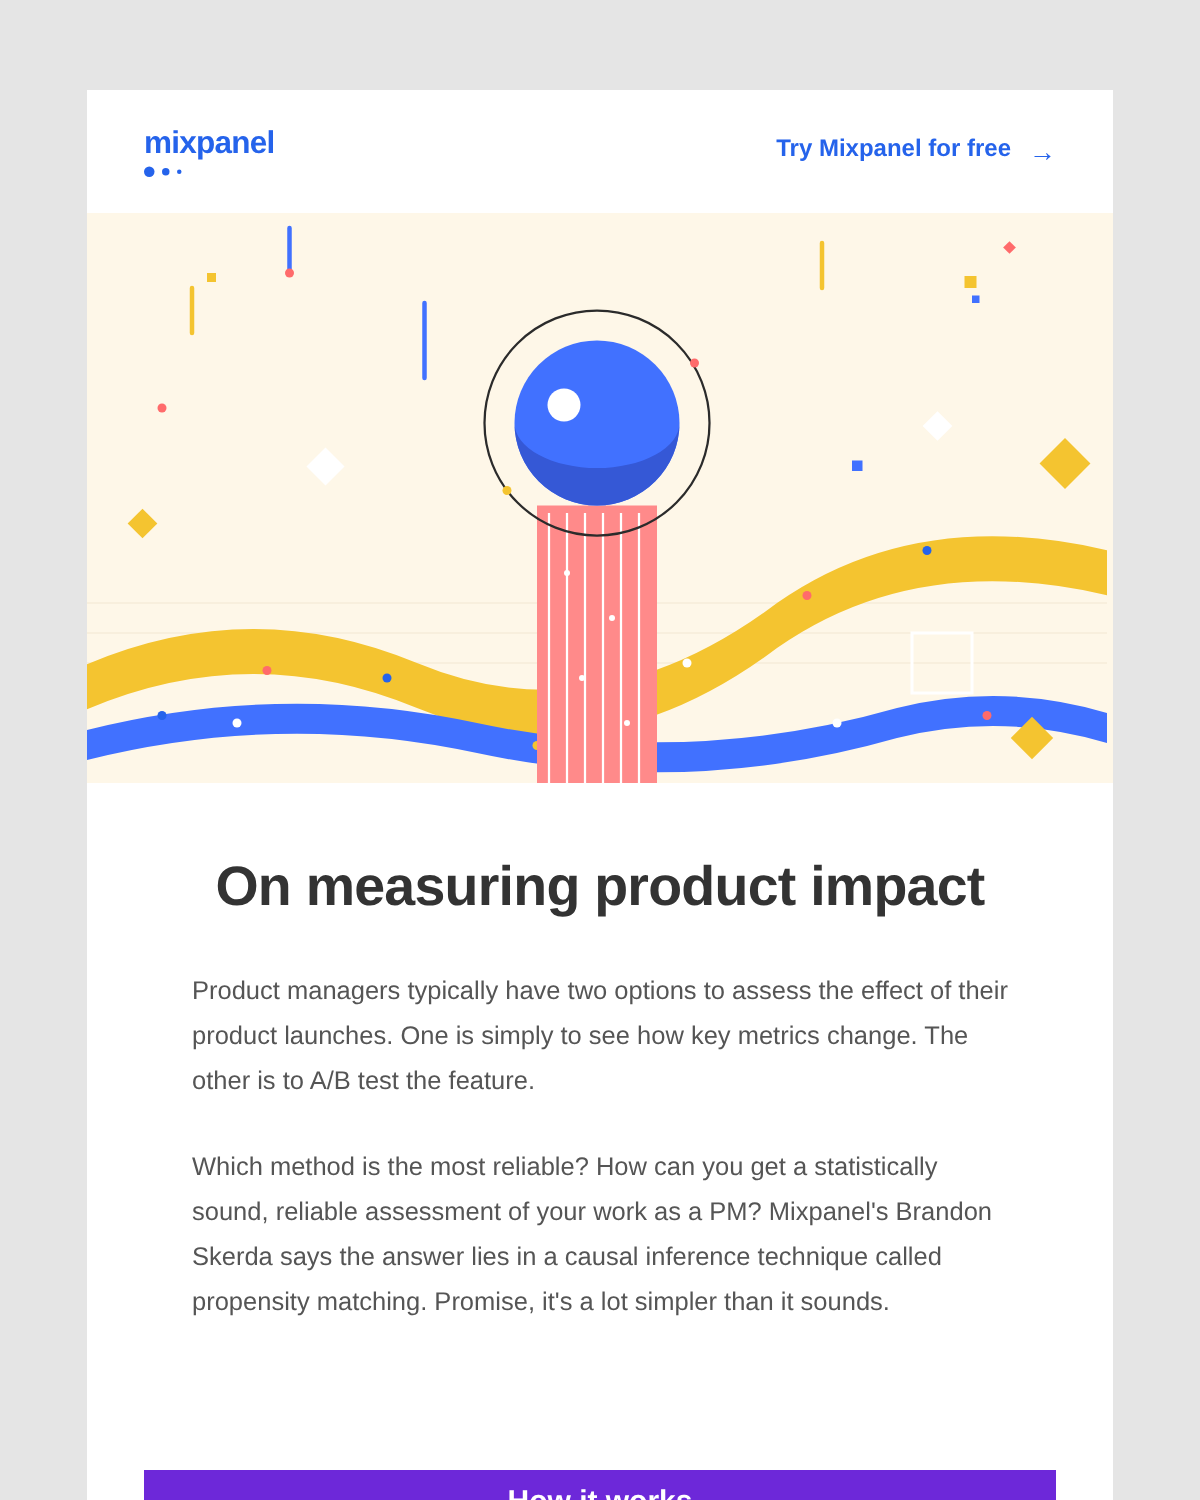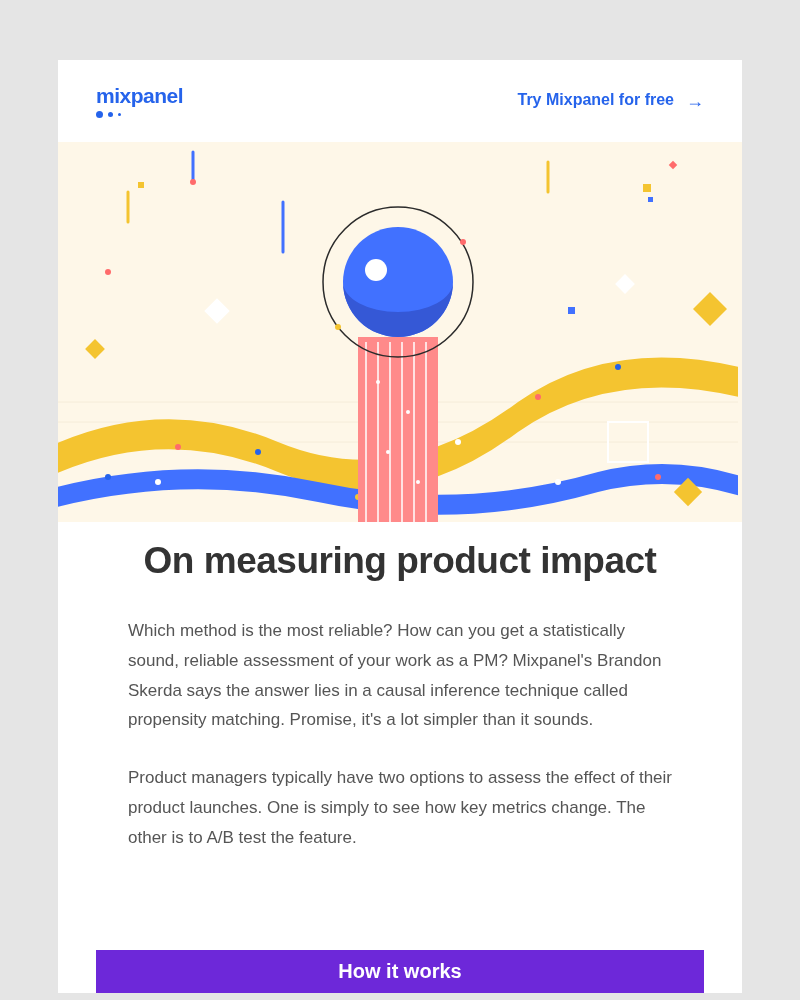--- a/index.html
+++ b/index.html
@@ -70,21 +70,21 @@
     .arrow-icon {
       font-size: 18px;
     }
     .hero {
       height: 380px;
       background: #fef7e8;
       position: relative;
       overflow: hidden;
     }
     .content {
-      padding: 18px 70px 30px 70px;
+      padding: 48px 70px 30px 70px;
     }
     .title {
       font-size: 37px;
       font-weight: 800;
       color: #333;
       text-align: center;
       margin-bottom: 34px;
       letter-spacing: -0.5px;
     }
     .paragraph {
@@ -193,20 +193,20 @@
       <path d="M 285 140 A 55 55 0 0 0 395 140 A 55 30 0 0 1 285 140 Z" fill="#3558d6"></path>
       <circle cx="318" cy="128" r="11" fill="white"></circle>
 
       <rect x="640" y="155" width="24" height="24" fill="#f4c430" transform="rotate(45 652 167)"></rect>
       <rect x="620" y="340" width="20" height="20" fill="#f4c430" transform="rotate(45 630 350)"></rect>
     </svg>
   </div>
 
   <div class="content">
     <h1 class="title">On measuring product impact</h1>
+    <p class="paragraph">Product managers typically have two options to assess the effect of their product launches. One is simply to see how key metrics change. The other is to A/B test the feature.</p>
     <p class="paragraph">Which method is the most reliable? How can you get a statistically sound, reliable assessment of your work as a PM? Mixpanel's Brandon Skerda says the answer lies in a causal inference technique called propensity matching. Promise, it's a lot simpler than it sounds.</p>
-    <p class="paragraph">Product managers typically have two options to assess the effect of their product launches. One is simply to see how key metrics change. The other is to A/B test the feature.</p>
   </div>
 
   <div class="button-wrap">
     <button class="primary-button">How it works</button>
   </div>
 </div>
 
 </body></html>

